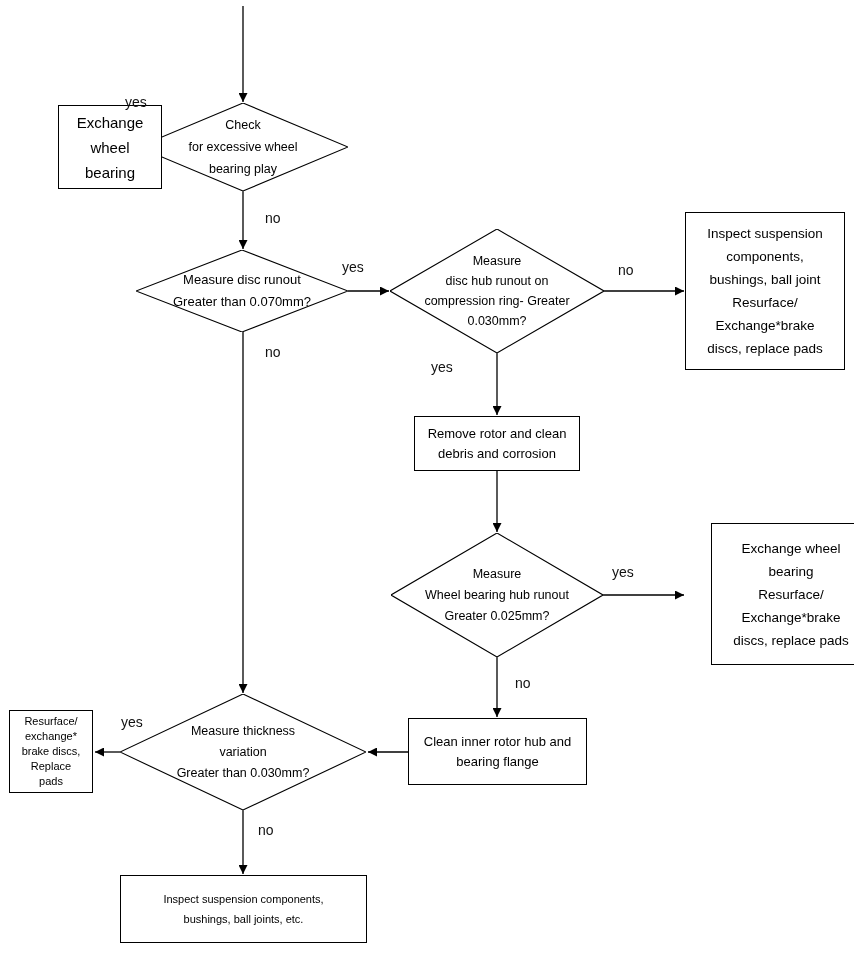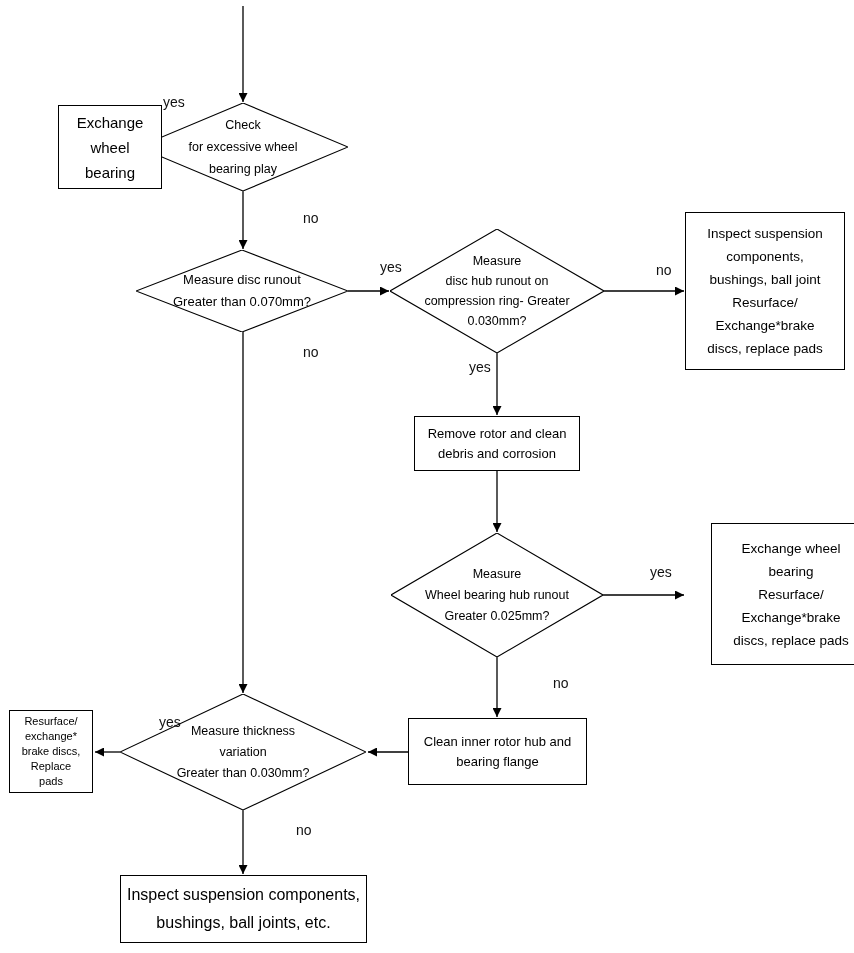--- a/index.html
+++ b/index.html
@@ -47,21 +47,20 @@
     stroke-width: 1.1;
     vector-effect: non-scaling-stroke;
   }
   .node .label { position: relative; width: 100%; }
 
   .edge-label {
     position: absolute;
     font-size: 14px;
     line-height: 16px;
     color: #111;
-    margin-left: 38px;
   }
 </style>
 </head>
 <body>
 
 <div class="canvas">
 
   <svg class="edges" viewBox="0 0 854 953" xmlns="http://www.w3.org/2000/svg">
     <defs>
       <marker id="arrow" viewBox="0 0 10 10" refX="10" refY="5" markerWidth="12" markerHeight="9" orient="auto" markerUnits="userSpaceOnUse">
@@ -163,21 +162,21 @@
 
   <div class="node rect" style="left:9px; top:710px; width:84px; height:83px;">
     <div class="label" style="font-size:11px; line-height:15px;">Resurface/
 exchange*
 brake discs,
 Replace
 pads</div>
   </div>
 
   <div class="node rect" style="left:120px; top:875px; width:247px; height:68px;">
-    <div class="label" style="font-size:16px; line-height:28px;">Inspect suspension components,
+    <div class="label" style="font-size:11px; line-height:20px;">Inspect suspension components,
 bushings, ball joints, etc.</div>
   </div>
 
   <div class="edge-label" style="left:125px; top:94px;">yes</div>
   <div class="edge-label" style="left:265px; top:210px;">no</div>
   <div class="edge-label" style="left:342px; top:259px;">yes</div>
   <div class="edge-label" style="left:265px; top:344px;">no</div>
   <div class="edge-label" style="left:618px; top:262px;">no</div>
   <div class="edge-label" style="left:431px; top:359px;">yes</div>
   <div class="edge-label" style="left:612px; top:564px;">yes</div>

